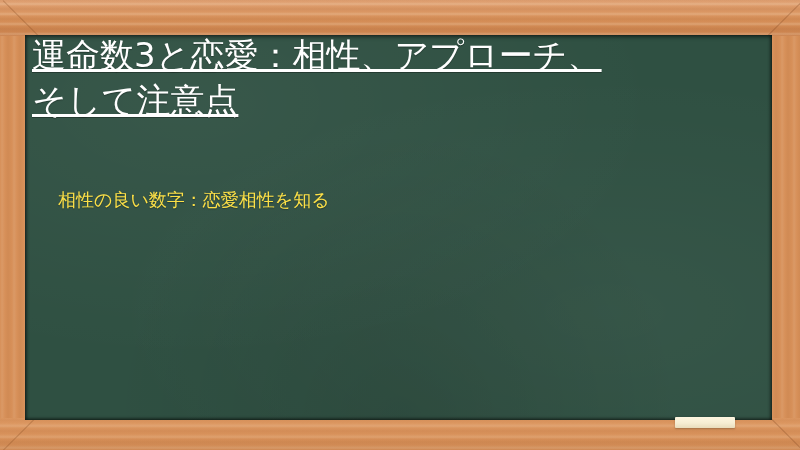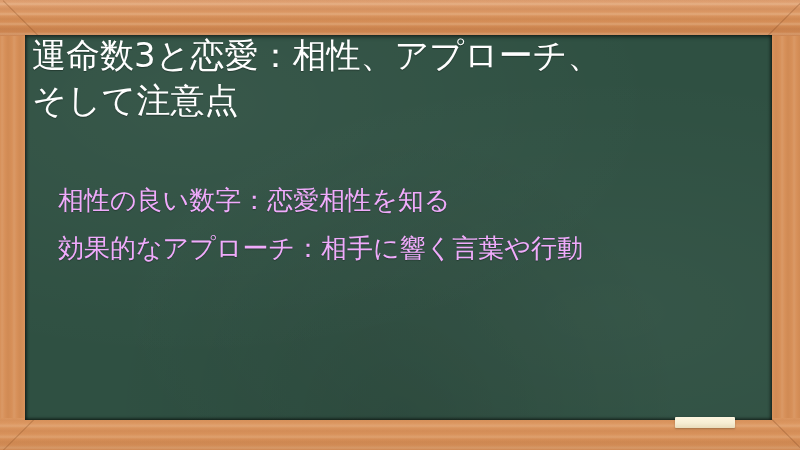--- a/index.html
+++ b/index.html
@@ -140,32 +140,33 @@
     left: 7px;
     top: -2px;
     width: 700px;
     color: #ffffff;
     font-size: 34px;
     line-height: 45px;
     font-weight: 400;
     letter-spacing: 0px;
     white-space: pre-wrap;
     text-shadow: 0 1px 1px rgba(0,0,0,0.30);
+    text-decoration: underline;
   }
 
   
   .lines {
     position: absolute;
     left: 33px;
     top: 141px;
     width: 700px;
   }
   .line {
-    color: #f0abfc;
-    font-size: 26px;
+    color: #fde047;
+    font-size: 18px;
     line-height: 48px;
     font-weight: 400;
     white-space: nowrap;
     text-shadow: 0 1px 1px rgba(0,0,0,0.28);
   }
 
   
   .chalk {
     position: absolute;
     left: 675px;
@@ -200,21 +201,20 @@
     </div>
 
   <div class="board">
     <div class="board-inner">
 
       <div class="title">運命数3と恋愛：相性、アプローチ、
 そして注意点</div>
 
       <div class="lines">
         <div class="line">相性の良い数字：恋愛相性を知る</div>
-        <div class="line">効果的なアプローチ：相手に響く言葉や行動</div>
       </div>
 
     </div>
   </div>
 
   <div class="chalk"></div>
 
 </div>
 
 </body></html>

